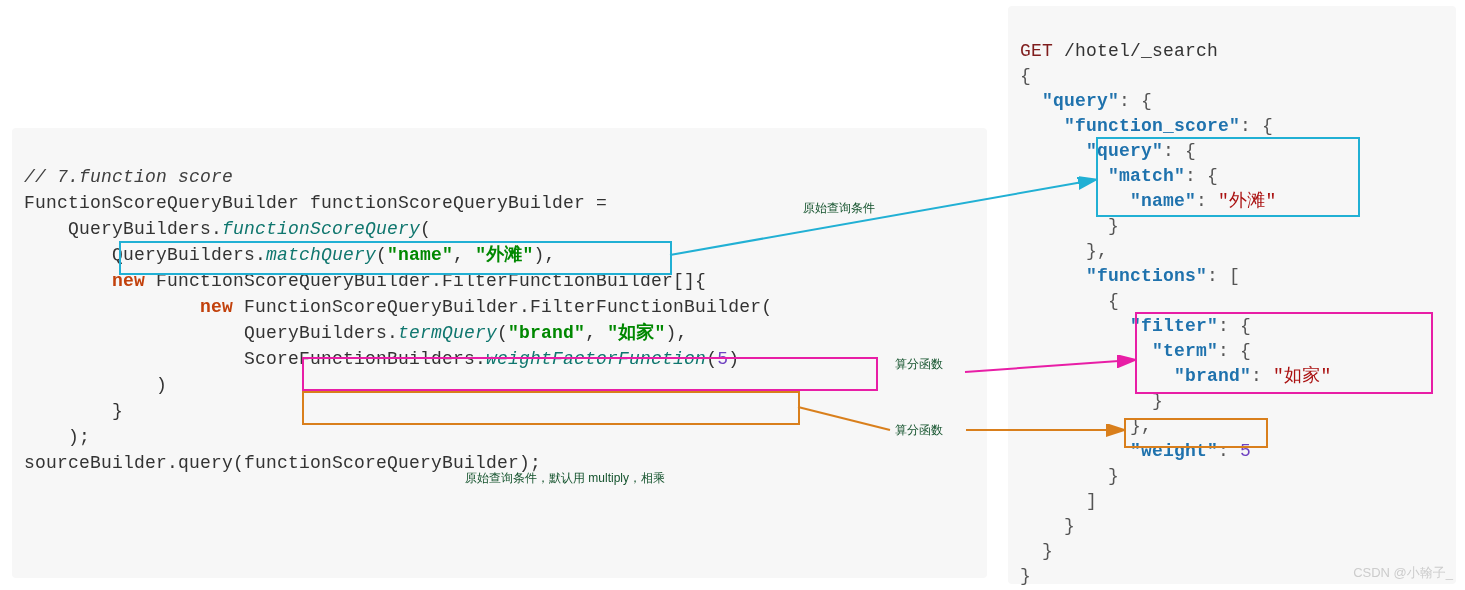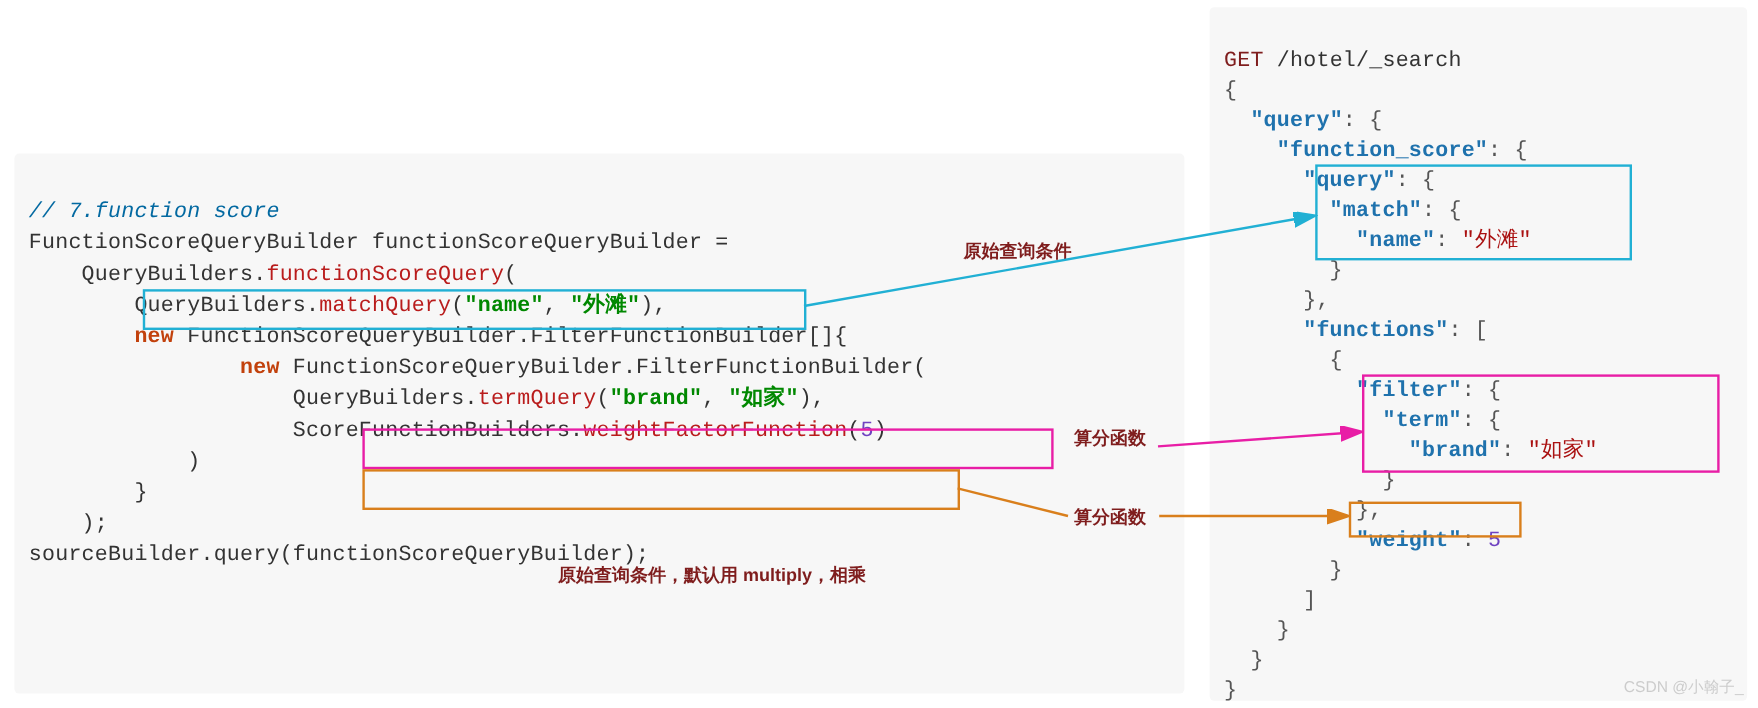--- a/index.html
+++ b/index.html
@@ -32,44 +32,44 @@
     border-radius: 4px;
   }
   .code {
     padding: 10px 12px 10px 12px;
     line-height: 26px;
     white-space: pre;
     color: #333;
     letter-spacing: 0.2px;
   }
   .right-panel .code { padding: 8px 12px; line-height: 25px; }
-  .comment { color: #0369a1; font-style: italic; }
+  .comment { color: #404040; font-style: italic; }
   .kw     { color: #c2410c; font-weight: bold; }
-  .fn-it  { color: #b91c1c; }
+  .fn-it  { color: #0f766e; font-style: italic; }
   .str-g  { color: #008800; font-weight: bold; }
   .num    { color: #6f42c1; }
   .key-b  { color: #1f72ad; font-weight: bold; }
   .val-r  { color: #aa1111; }
   .http   { color: #7f1d1d; font-weight: normal; }
   .punct  { color: #555; }
 
   .box {
     position: absolute;
     background: transparent;
     pointer-events: none;
   }
   .box-cyan    { border: 2px solid #21b0d4; }
   .box-magenta { border: 2px solid #e81ea6; }
   .box-orange  { border: 2px solid #d97f1c; }
 
   .anno {
     position: absolute;
-    color: #7f1d1d;
-    font-weight: bold;
-    font-size: 15px;
+    color: #14532d;
+    font-weight: normal;
+    font-size: 12px;
     font-family: "Microsoft YaHei", "PingFang SC", sans-serif;
   }
 
   svg.arrows {
     position: absolute;
     left: 0; top: 0;
     width: 1465px; height: 590px;
     pointer-events: none;
   }
   .arrow-cyan    { stroke: #21b0d4; fill: #21b0d4; }

